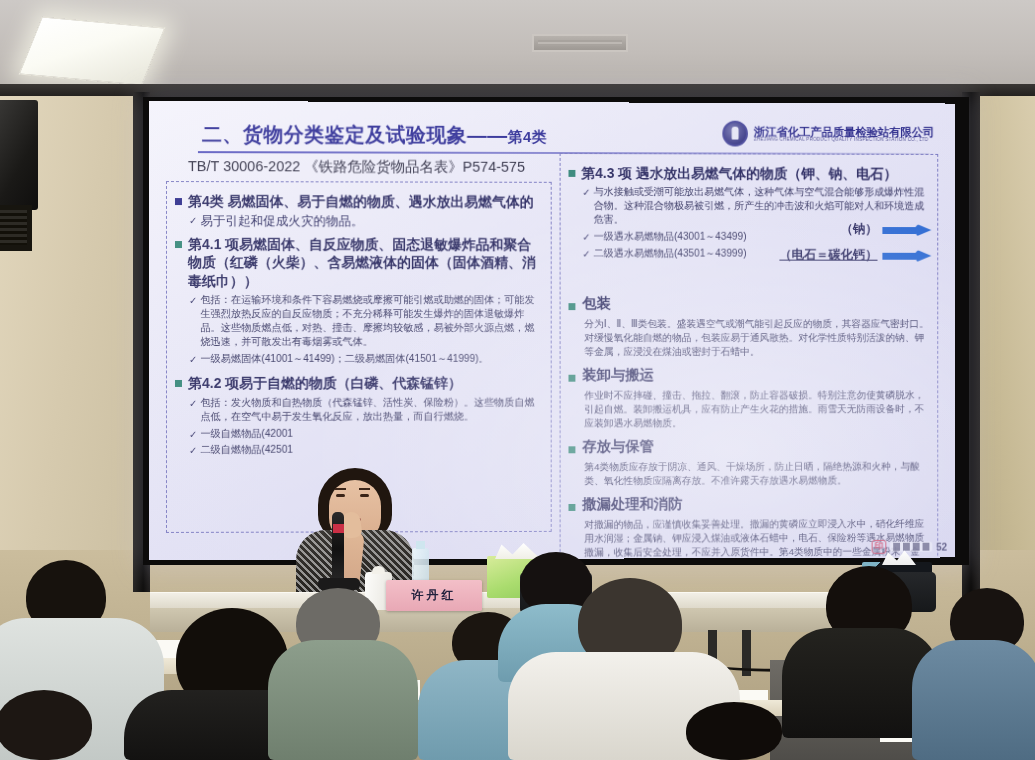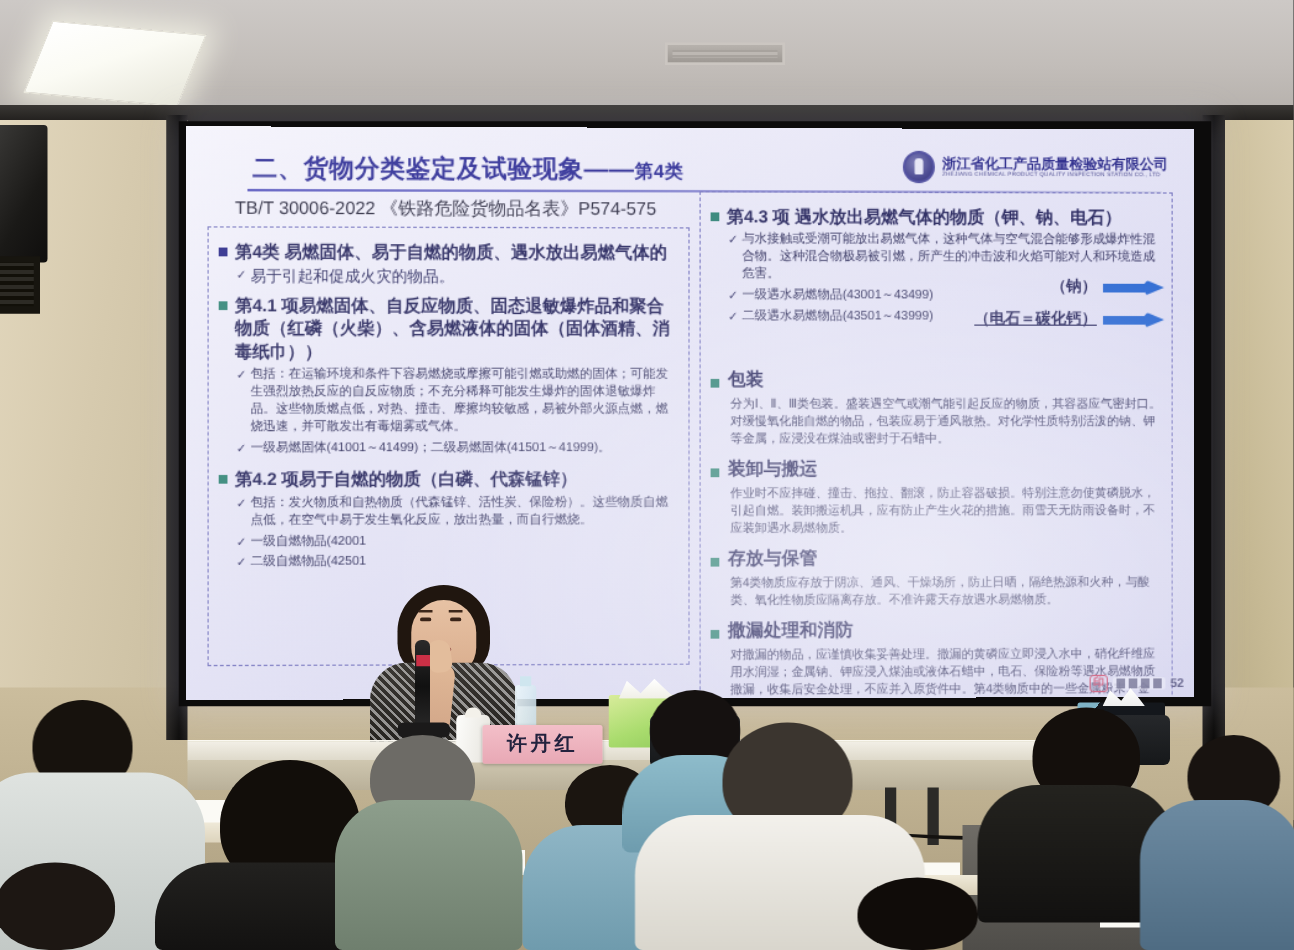--- a/index.html
+++ b/index.html
@@ -237,21 +237,21 @@
   }
   .desk-leg { position:absolute; width: 9px; height: 46px; background:#2b2a27; top: 630px; }
 
   .nameplate {
     position:absolute; left: 386px; top: 580px; width: 96px; height: 31px;
     background: linear-gradient(180deg,#f3bfc8,#e8a8b5);
     border-radius: 2px; display:flex; align-items:center; justify-content:center;
     box-shadow: 0 1px 3px rgba(0,0,0,.25);
   }
   .nameplate span {
-    font-size: 16px; font-weight: 700; color: #23223e; letter-spacing: 3px;
+    font-size: 12px; font-weight: 700; color: #23223e; letter-spacing: 3px;
     font-family: "DejaVu Sans", sans-serif;
   }
   .cup {
     position:absolute; left: 365px; top: 572px; width: 27px; height: 38px;
     background: linear-gradient(100deg,#fdfdfb,#e6e4dd); border-radius: 4px 4px 6px 6px;
   }
   .cup::before {
     content:""; position:absolute; left: 7px; top: -6px; width: 13px; height: 8px;
     background:#f3f1ea; border-radius: 6px 6px 0 0;
   }

